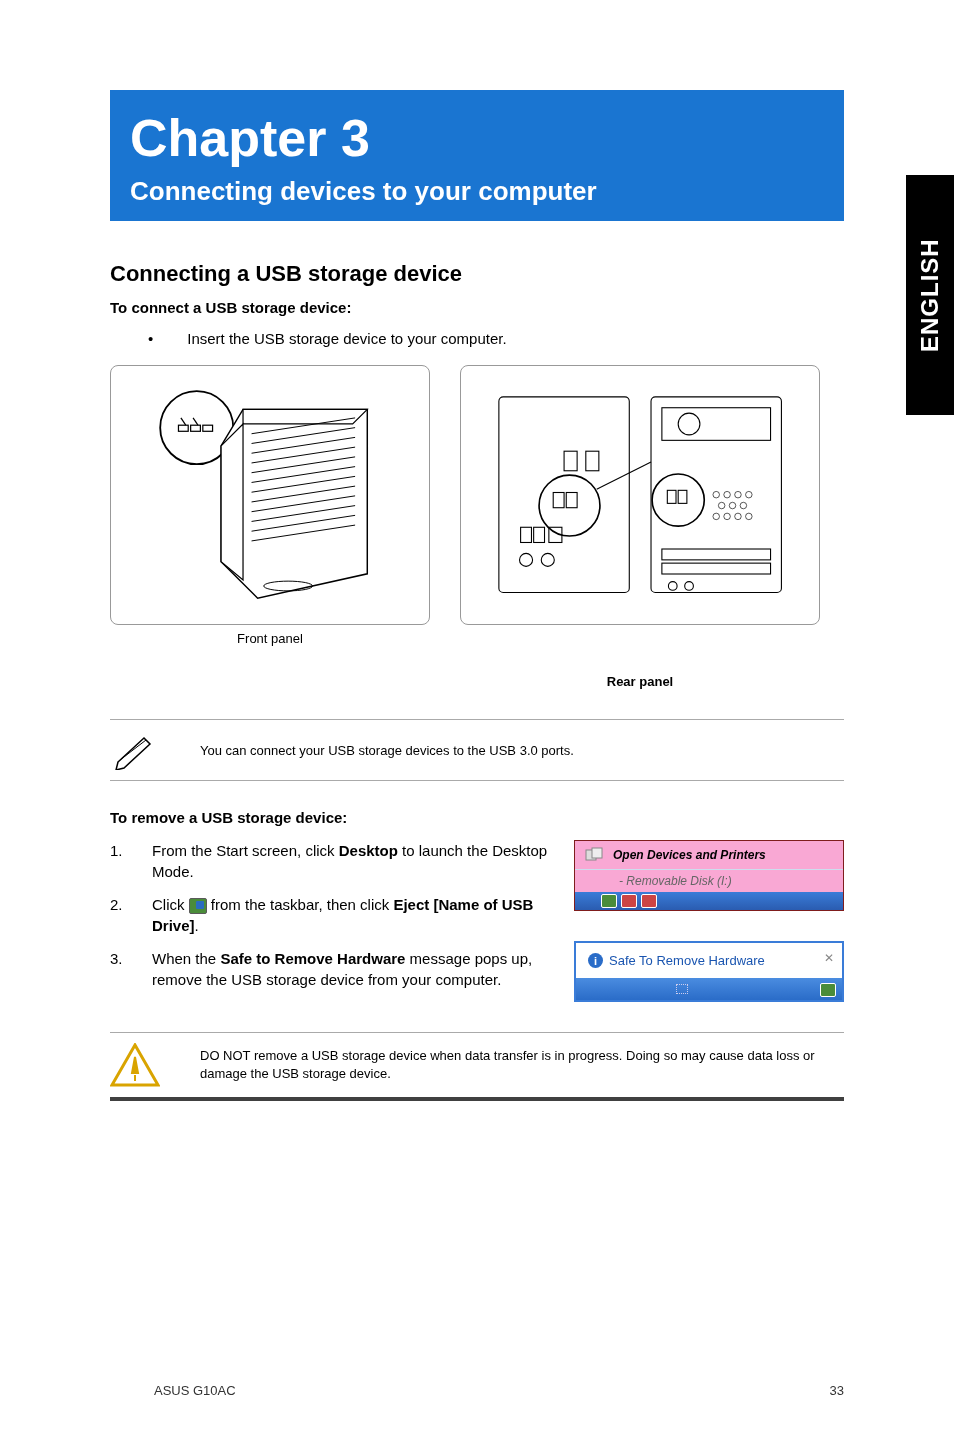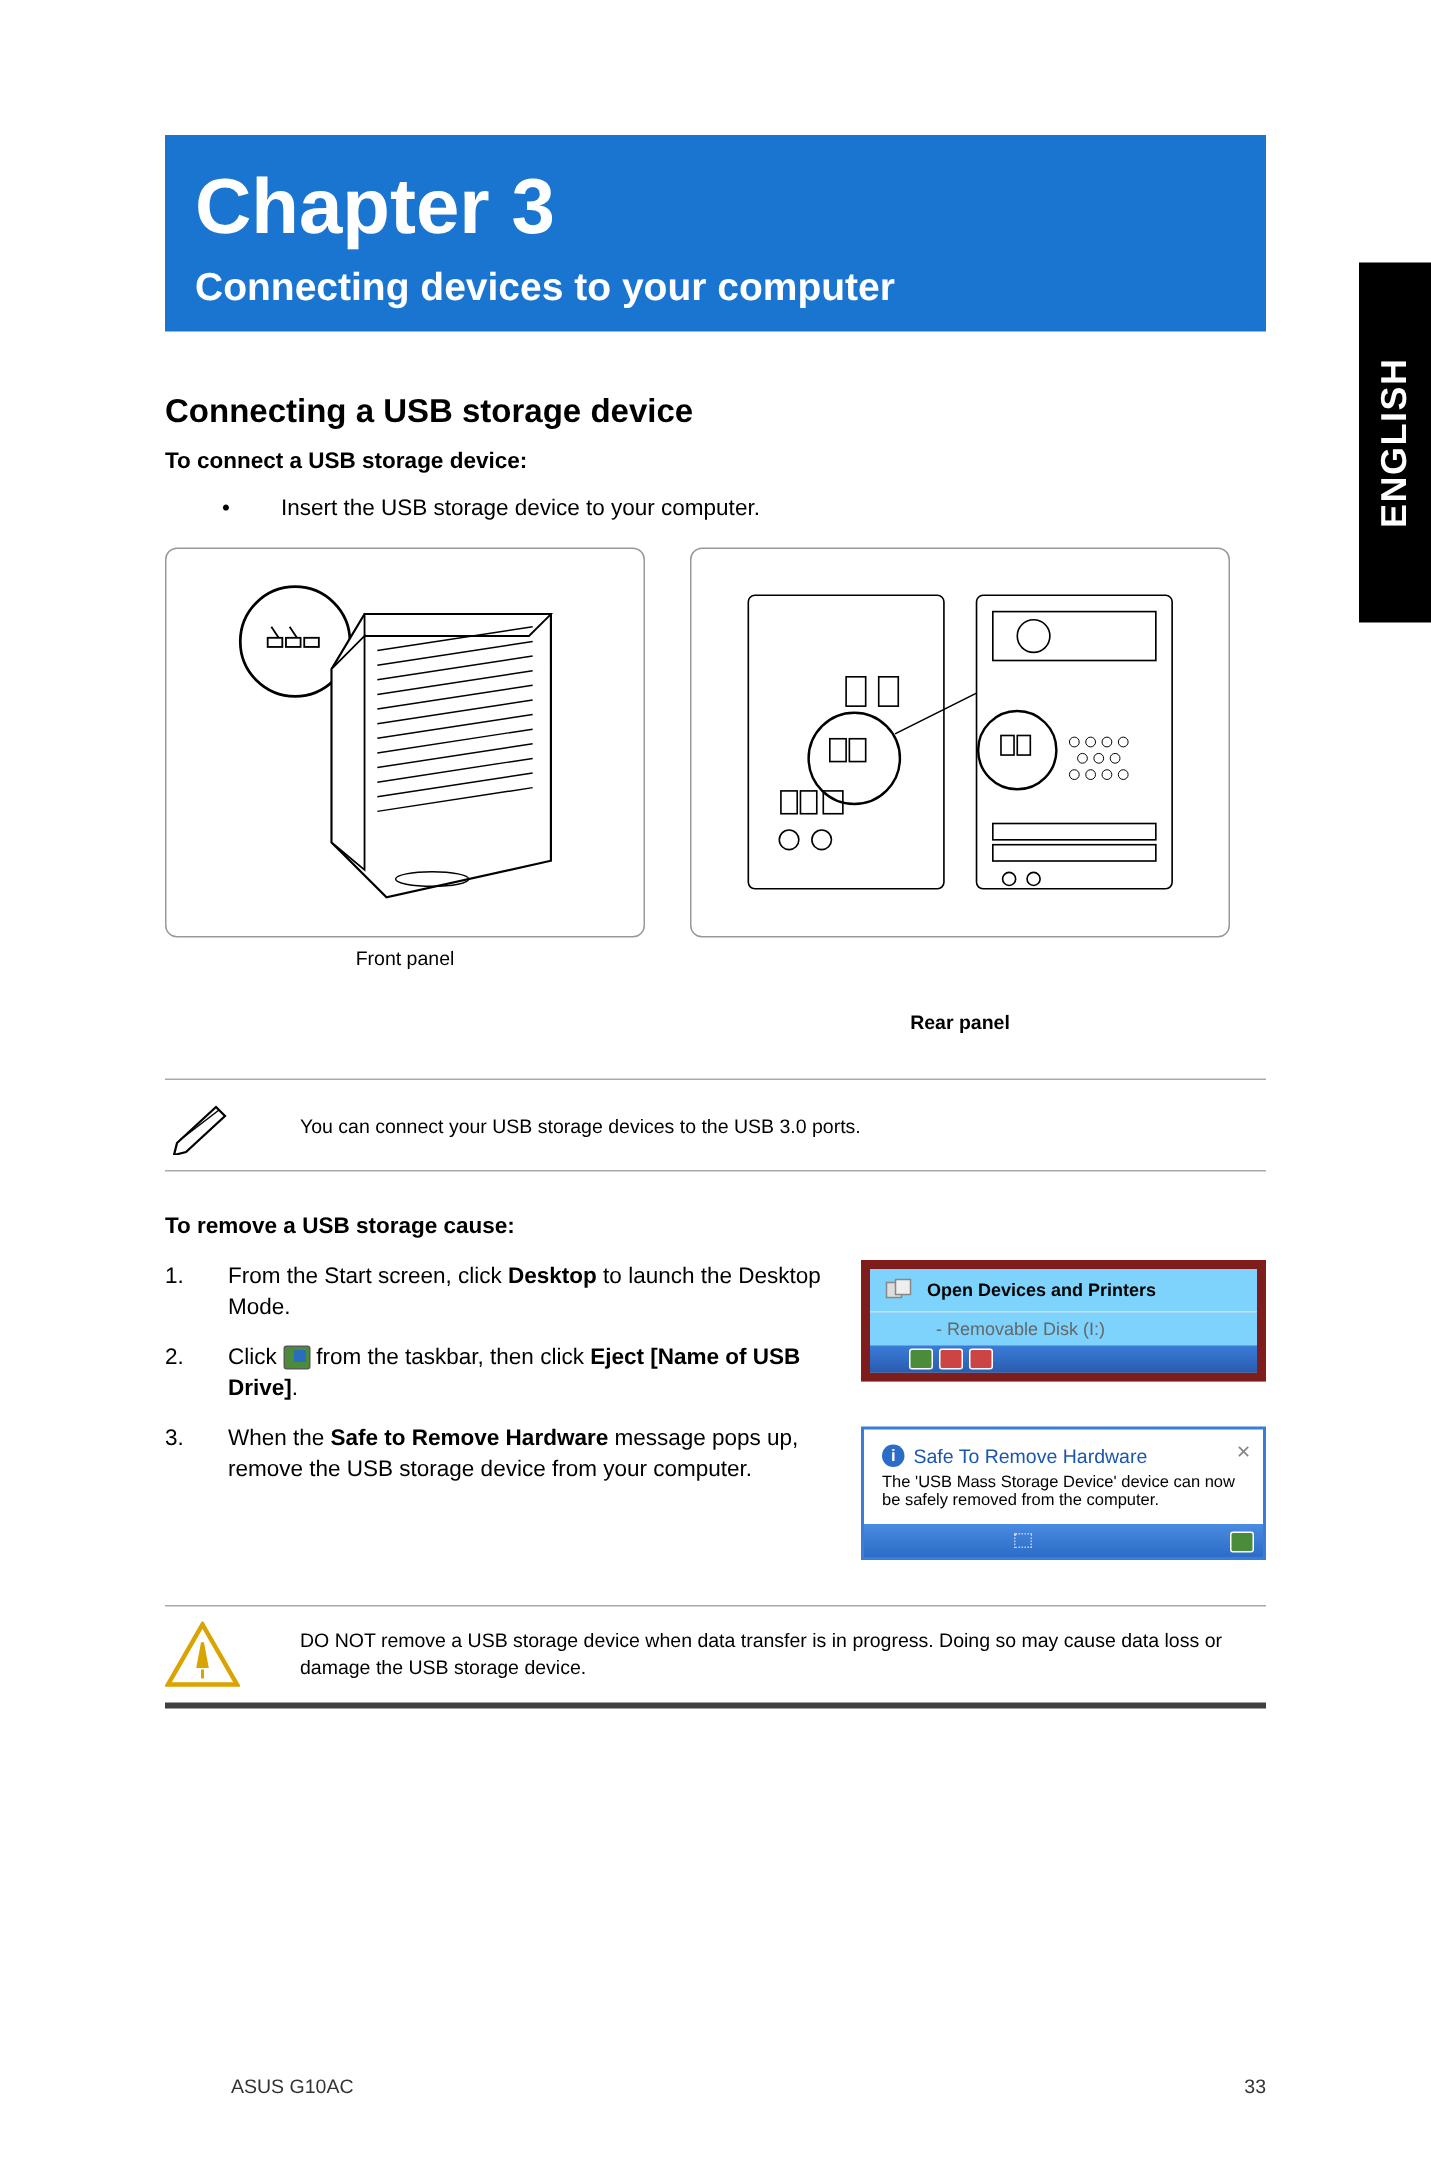--- a/index.html
+++ b/index.html
@@ -156,23 +156,24 @@
       background: #2a6cc0;
       border-radius: 1px;
     }
     .right-col {
       width: 270px;
       display: flex;
       flex-direction: column;
       gap: 30px;
     }
     .popup1 {
-      border: 6px solid #7f1d1d;
-      background: #7dd3fc;
+      border: 1px solid #7f1d1d;
+      background: #f9a8d4;
       font-size: 12px;
+      font-style: italic;
     }
     .popup1-row {
       display: flex;
       align-items: center;
       gap: 10px;
       padding: 6px 10px;
       border-bottom: 1px solid #cdddee;
     }
     .popup1-row:last-of-type { border-bottom: none; }
     .popup1-row.bold { font-weight: bold; }
@@ -382,21 +383,21 @@
   <div class="note-row">
     <div class="note-icon">
       <svg viewBox="0 0 50 40" width="50" height="40">
         <path d="M8 32 L34 8 L40 14 L14 38 L6 40 Z" fill="none" stroke="#000" stroke-width="1.5"></path>
         <line x1="10" y1="30" x2="36" y2="10" stroke="#000"></line>
       </svg>
     </div>
     <div class="note-text">You can connect your USB storage devices to the USB 3.0 ports.</div>
   </div>
 
-  <div class="bold-line">To remove a USB storage cause:</div>
+  <div class="bold-line">To remove a USB storage device:</div>
 
   <div class="steps-area">
     <div class="steps-left">
       <div class="step">
         <div class="step-num">1.</div>
         <div class="step-body">
           <span>From the Start screen, click </span><b>Desktop</b><span> to launch the Desktop Mode.</span>
         </div>
       </div>
       <div class="step">
@@ -430,21 +431,20 @@
           <div class="tray-ico"></div>
         </div>
       </div>
 
       <div class="popup2">
         <div class="popup2-close">✕</div>
         <div class="popup2-title">
           <span class="info-circle">i</span>
           <span>Safe To Remove Hardware</span>
         </div>
-        <div>The 'USB Mass Storage Device' device can now be safely removed from the computer.</div>
         <div class="popup2-bar">
           <div class="dots"></div>
           <div class="corner-ico"></div>
         </div>
       </div>
     </div>
   </div>
 
   <div class="warning-row">
     <div class="warn-icon">

